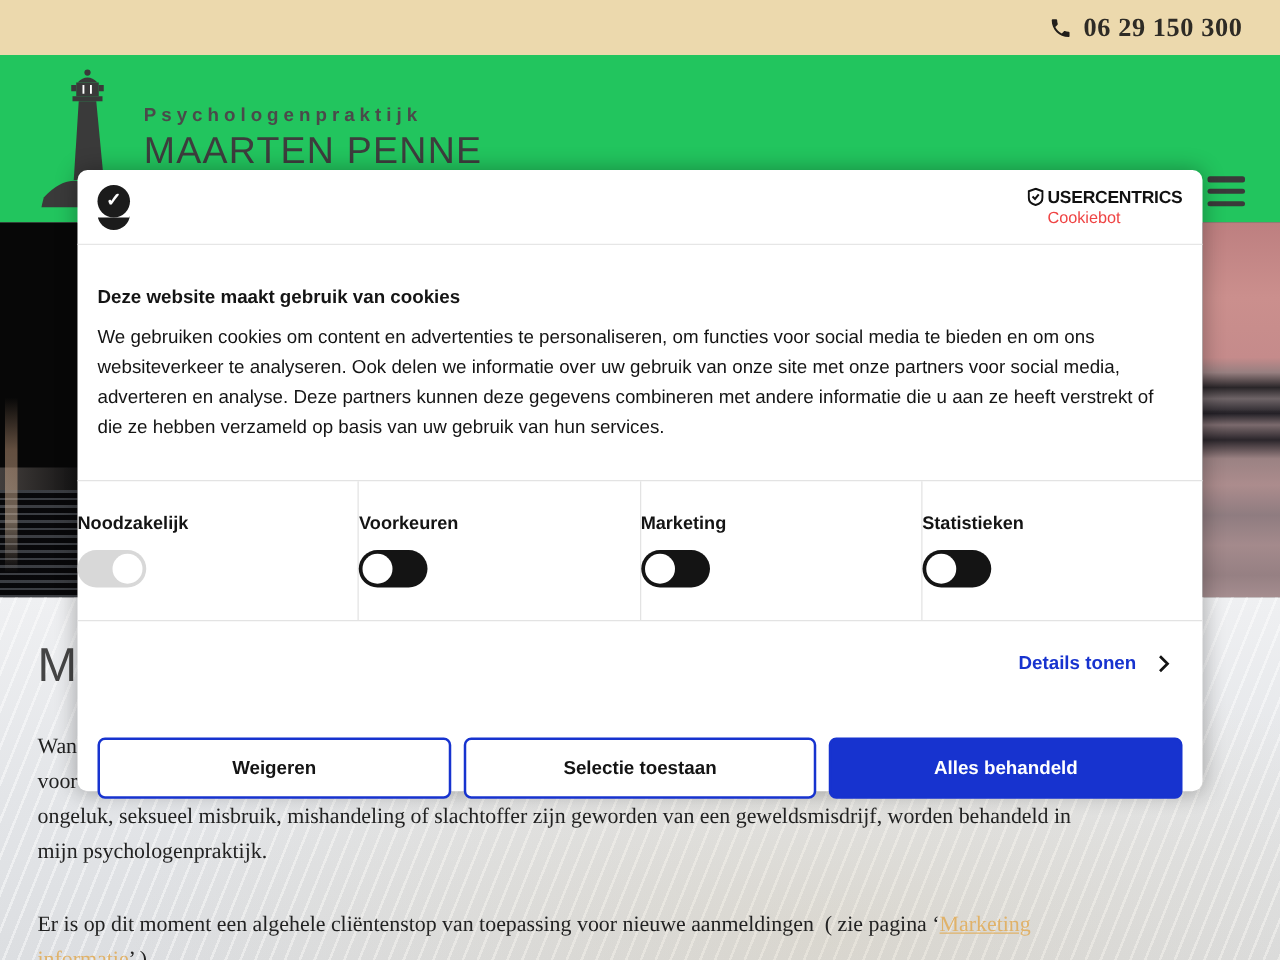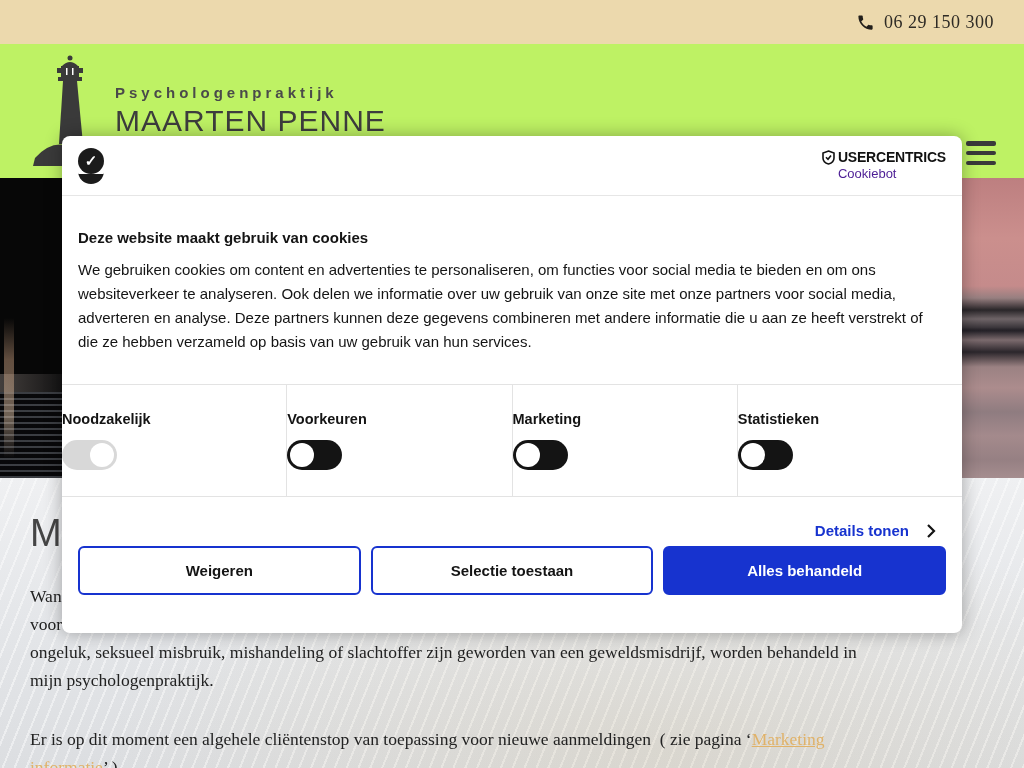--- a/index.html
+++ b/index.html
@@ -2,24 +2,24 @@
 <html style="--accent: #1733cf; --gold: #e0b269;"><head>
 <meta charset="utf-8">
 <style>
   * { margin:0; padding:0; box-sizing:border-box; }
   html,body { width:1024px; height:768px; overflow:hidden; }
   body { position:relative; font-family:"Liberation Sans", sans-serif; background:#fff; }
 
   
   .topbar { position:absolute; left:0; top:0; width:1024px; height:44px; background:#ecd9ad;
             display:flex; align-items:center; justify-content:flex-end; padding-right:30px; gap:9px; }
-  .phone-num { font-family:"Liberation Serif", serif; font-size:18px; color:#2e2b25; letter-spacing:.5px; }
-
-  
-  .header { position:absolute; left:0; top:44px; width:1024px; height:134px; background:#bef264; }
+  .phone-num { font-family:"Liberation Serif", serif; font-size:21px; color:#2e2b25; letter-spacing:.5px;font-weight:bold; }
+
+  
+  .header { position:absolute; left:0; top:44px; width:1024px; height:134px; background:#22c55e; }
   .logo { position:absolute; left:33px; top:10px; display:flex; align-items:flex-start; cursor:pointer; }
   .brand-text { margin-left:10px; margin-top:30px; }
   .brand-line1 { font-size:15px; font-weight:700; letter-spacing:4px; color:#4a4a4a; }
   .brand-line2 { font-size:30px; font-weight:400; letter-spacing:1px; color:#3d3d3d; margin-top:3px; }
   .hamburger { position:absolute; right:28px; top:97px; width:30px; height:24px; display:flex;
                flex-direction:column; justify-content:space-between; cursor:pointer; }
   .hamburger span { display:block; height:4.5px; border-radius:2px; background:#3a3a3a; }
 
   
   .hero { position:absolute; left:0; top:178px; width:1024px; height:300px; background:#241c1e; }
@@ -58,39 +58,39 @@
 
   .cb-logo { position:absolute; left:16px; top:12px; width:30px; height:26px; }
   .cb-logo .cb-circle { position:absolute; left:0; top:0; width:26px; height:26px; border-radius:50%;
       background:#1b1b1b; color:#fff; font-weight:700; font-size:15px; text-align:center; line-height:25px; }
   .cb-logo .cb-crescent { position:absolute; left:0; top:23px; width:26px; height:13px;
       border-radius:0 0 13px 13px; background:#1b1b1b; border-top:3px solid #fff; }
 
   .uc-brand { position:absolute; right:16px; top:13px; text-align:left; cursor:pointer; }
   .uc-row { display:flex; align-items:center; gap:3px; }
   .uc-name { font-size:14px; font-weight:700; letter-spacing:-.2px; color:#111; }
-  .uc-sub { font-size:13px; color:#4c1d95; margin-left:16px; margin-top:1px; }
+  .uc-sub { font-size:13px; color:#ef4444; margin-left:16px; margin-top:1px; }
 
   .dlg-title { position:absolute; left:16px; top:93px; font-size:15px; font-weight:700; color:#141414; }
   .dlg-body { position:absolute; left:16px; top:122px; width:866px; font-size:15px; line-height:24px; color:#141414; }
 
   .cat-grid { position:absolute; left:0; top:248px; width:900px; height:113px; display:flex;
               border-top:1px solid #e3e3e3; border-bottom:1px solid #e3e3e3; }
   .cat-cell { flex:1; border-right:1px solid #e3e3e3; display:flex; flex-direction:column; align-items:flex-start; }
   .cat-cell:last-child { border-right:none; }
   .cat-label { margin-top:26px; font-size:14.5px; font-weight:700; color:#141414; }
   .toggle { margin-top:13px; width:55px; height:30px; border-radius:15px; position:relative; cursor:pointer; }
   .toggle .knob { position:absolute; top:3px; width:24px; height:24px; border-radius:50%; background:#fff; }
   .toggle.t-off { background:#141414; } .toggle.t-off .knob { left:3px; }
   .toggle.t-on-disabled { background:#d8d8d8; cursor:default; } .toggle.t-on-disabled .knob { right:3px; }
 
   .details-row { position:absolute; right:26px; top:386px; display:flex; align-items:center; gap:17px; cursor:pointer; }
   .details-text { font-size:15px; font-weight:700; color:var(--accent,#1733cf); }
 
-  .btn-row { position:absolute; left:16px; top:410px; width:868px; display:flex; gap:10px; }
+  .btn-row { position:absolute; left:16px; top:454px; width:868px; display:flex; gap:10px; }
   .btn { flex:1; height:49px; border-radius:6px; font-size:15px; font-weight:700; display:flex;
          align-items:center; justify-content:center; cursor:pointer; font-family:inherit; }
   .btn-outline { background:#fff; border:2px solid var(--accent,#1733cf); color:#141414; }
   .btn-fill { background:var(--accent,#1733cf); border:2px solid var(--accent,#1733cf); color:#fff; }
 </style>
 </head>
 <body>
 
 <div class="topbar">
   <span style="display:flex;">

